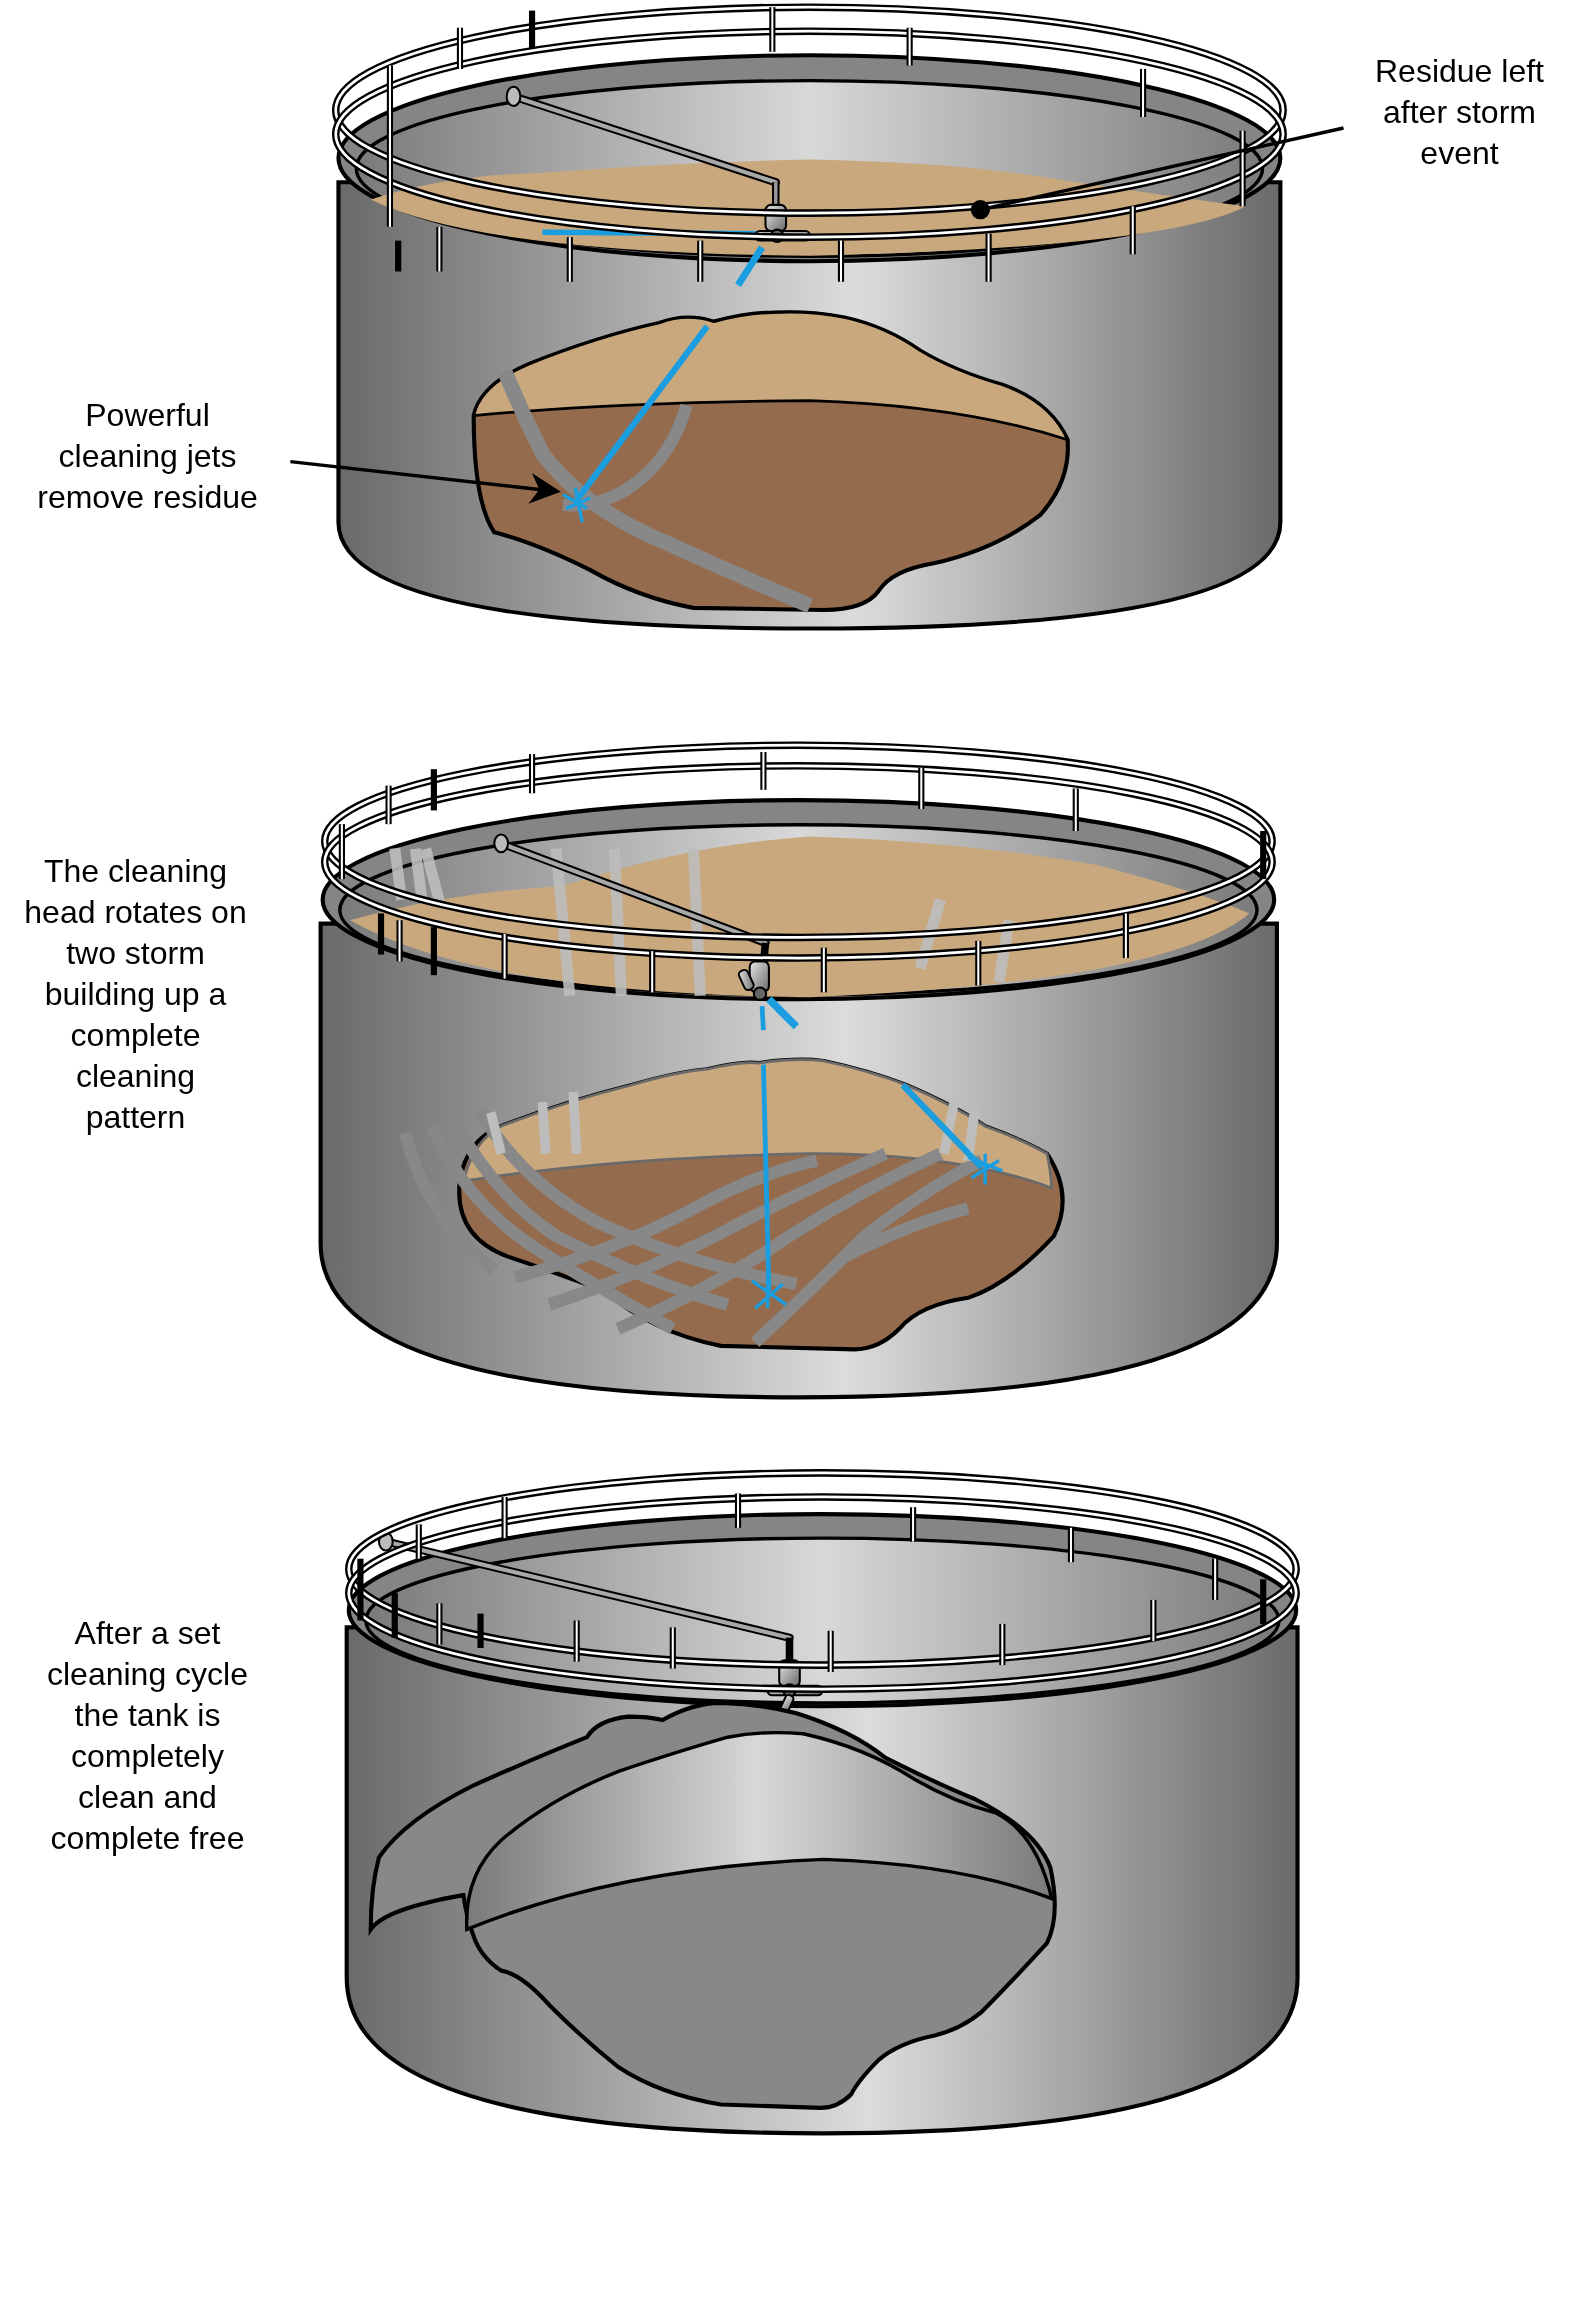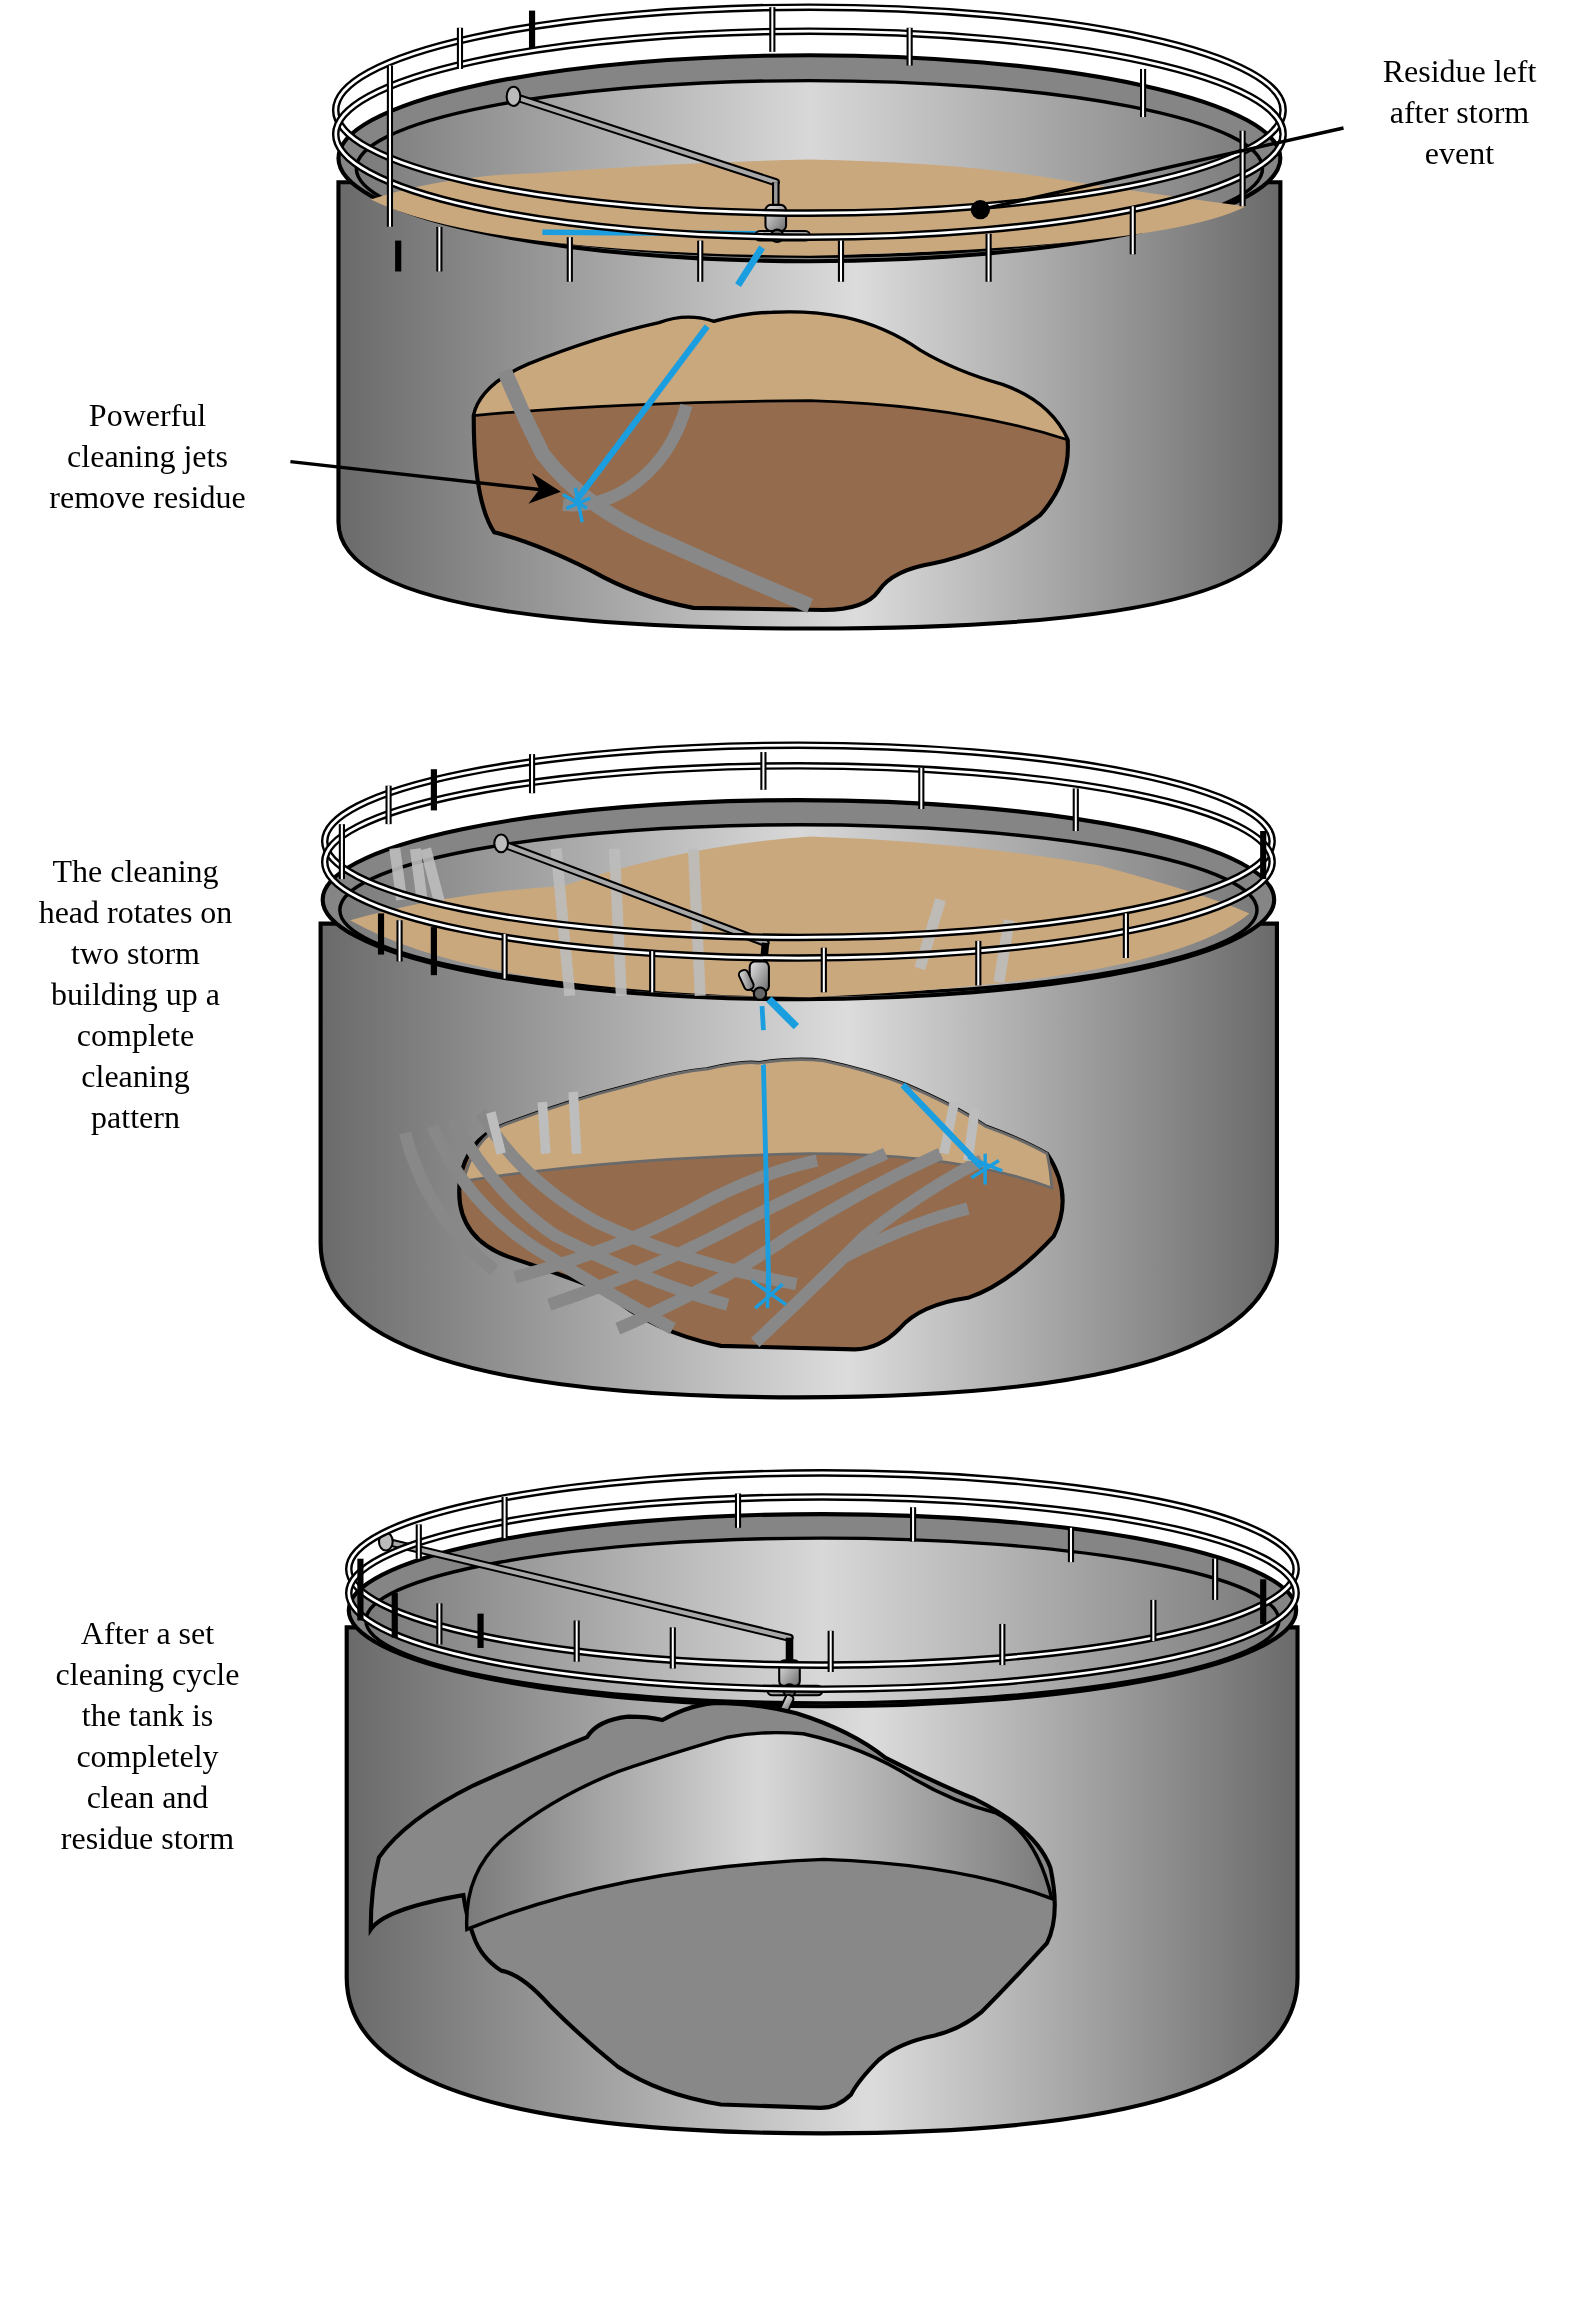--- a/index.html
+++ b/index.html
@@ -1,21 +1,21 @@
 <!DOCTYPE html>
 <html style="font-size:11px"><head>
 <meta charset="utf-8">
 <style>
   html, body { margin: 0; padding: 0; background: #ffffff; }
   body { width: 1579px; height: 2319px; position: relative; overflow: hidden; font-family: "DejaVu Sans", sans-serif; }
   svg.stage { position: absolute; left: 0; top: 0; }
   .caption {
     position: absolute;
     text-align: center;
-    font-family: Liberation Serif, serif;
+    font-family: Liberation Sans, sans-serif;
     font-size: 32px;
     line-height: 41px;
     color: #000;
     white-space: pre-line;
   }
 </style>
 </head>
 <body>
 
 <svg class="stage" width="1579" height="2319" viewBox="0 0 2300 3377" xmlns="http://www.w3.org/2000/svg">
@@ -291,14 +291,14 @@
 building up a
 complete
 cleaning
 pattern</div>
 
 <div class="caption" style="left:0px; top:1613px; width:295px;">After a set
 cleaning cycle
 the tank is
 completely
 clean and
-residue storm</div>
+complete free</div>
 
 
 </body></html>

